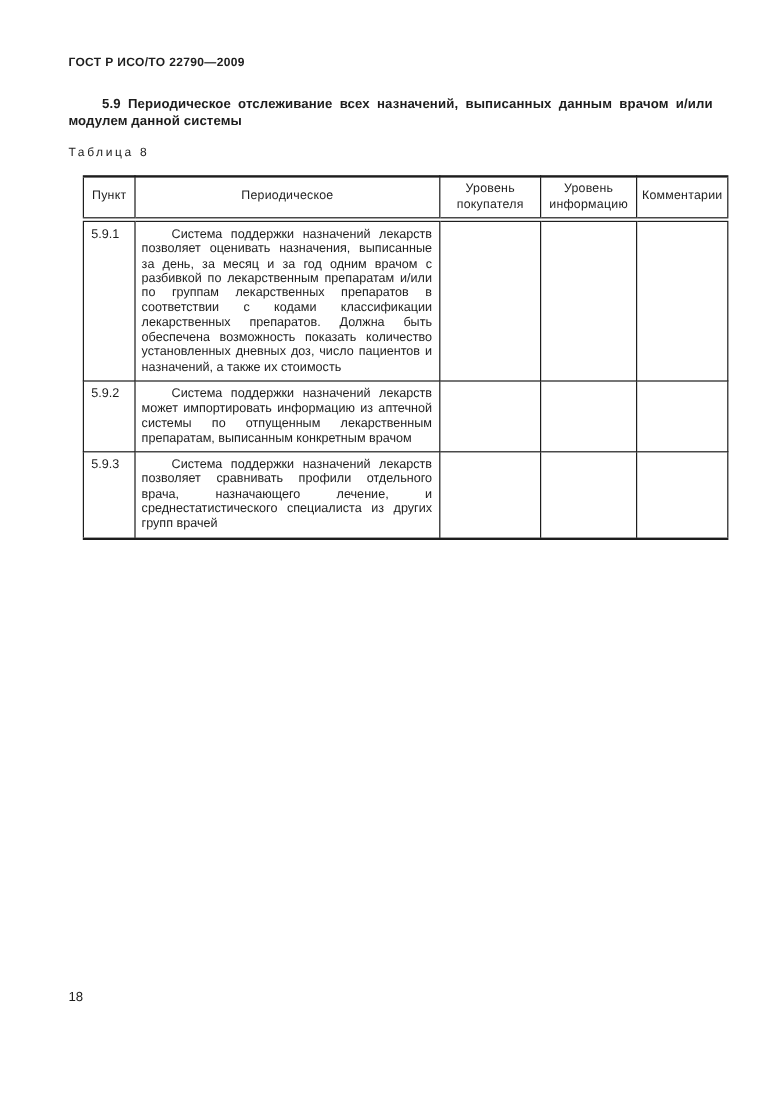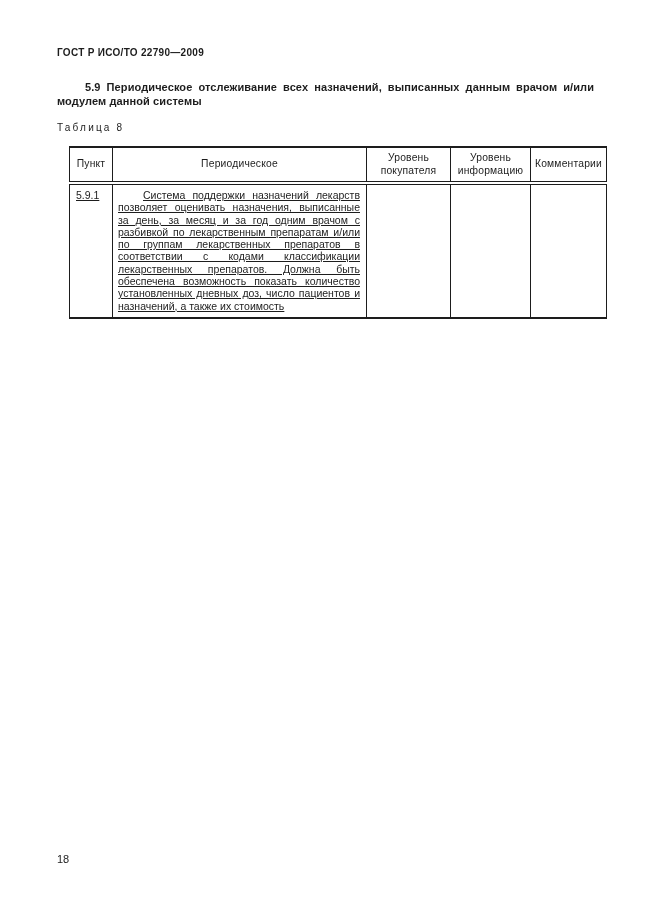--- a/index.html
+++ b/index.html
@@ -82,29 +82,28 @@
   .gost-table td.item-cell {
     padding: 4px 2px 4px 6px;
     line-height: 12px;
   }
   .gost-table td.char-cell {
     padding: 4px 6px 5px 5px;
     text-align: justify;
     text-indent: 25px;
     line-height: 12.3px;
   }
-  .gost-table tr.r1 { height: 120px; text-decoration: underline; }
+  .gost-table tr.r1 { height: 120px; }
   .gost-table tr.r2 { height: 57px; }
   .gost-table tr.r3 { height: 62px; }
   .page-number {
     position: absolute;
     left: 57px;
     top: 825px;
     font-size: 11px;
-    margin-top: 28px;
   }
 </style>
 </head>
 <body>
 
 <div class="page">
 
   <div class="doc-header">ГОСТ Р ИСО/ТО 22790—2009</div>
 
   <div class="section-heading">5.9 Периодическое отслеживание всех назначений, выписанных данным врачом и/или модулем данной системы</div>
@@ -129,18 +128,32 @@
       </tr>
     </thead>
     <tbody>
       <tr class="r1">
         <td class="item-cell">5.9.1</td>
         <td class="char-cell">Система поддержки назначений лекарств позволяет оценивать назначения, выписанные за день, за месяц и за год одним врачом с разбивкой по лекарственным препаратам и/или по группам лекарственных препаратов в соответствии с кодами классификации лекарственных препаратов. Должна быть обеспечена возможность показать количество установленных дневных доз, число пациентов и назначений, а также их стоимость</td>
         <td class="empty-cell"></td>
         <td class="empty-cell"></td>
         <td class="empty-cell"></td>
       </tr>
+      <tr class="r2">
+        <td class="item-cell">5.9.2</td>
+        <td class="char-cell">Система поддержки назначений лекарств может импортировать информацию из аптечной системы по отпущенным лекарственным препаратам, выписанным конкретным врачом</td>
+        <td class="empty-cell"></td>
+        <td class="empty-cell"></td>
+        <td class="empty-cell"></td>
+      </tr>
+      <tr class="r3">
+        <td class="item-cell">5.9.3</td>
+        <td class="char-cell">Система поддержки назначений лекарств позволяет сравнивать профили отдельного врача, назначающего лечение, и среднестатистического специалиста из других групп врачей</td>
+        <td class="empty-cell"></td>
+        <td class="empty-cell"></td>
+        <td class="empty-cell"></td>
+      </tr>
     </tbody>
   </table>
 
   <div class="page-number">18</div>
 
 </div>
 
 </body></html>

